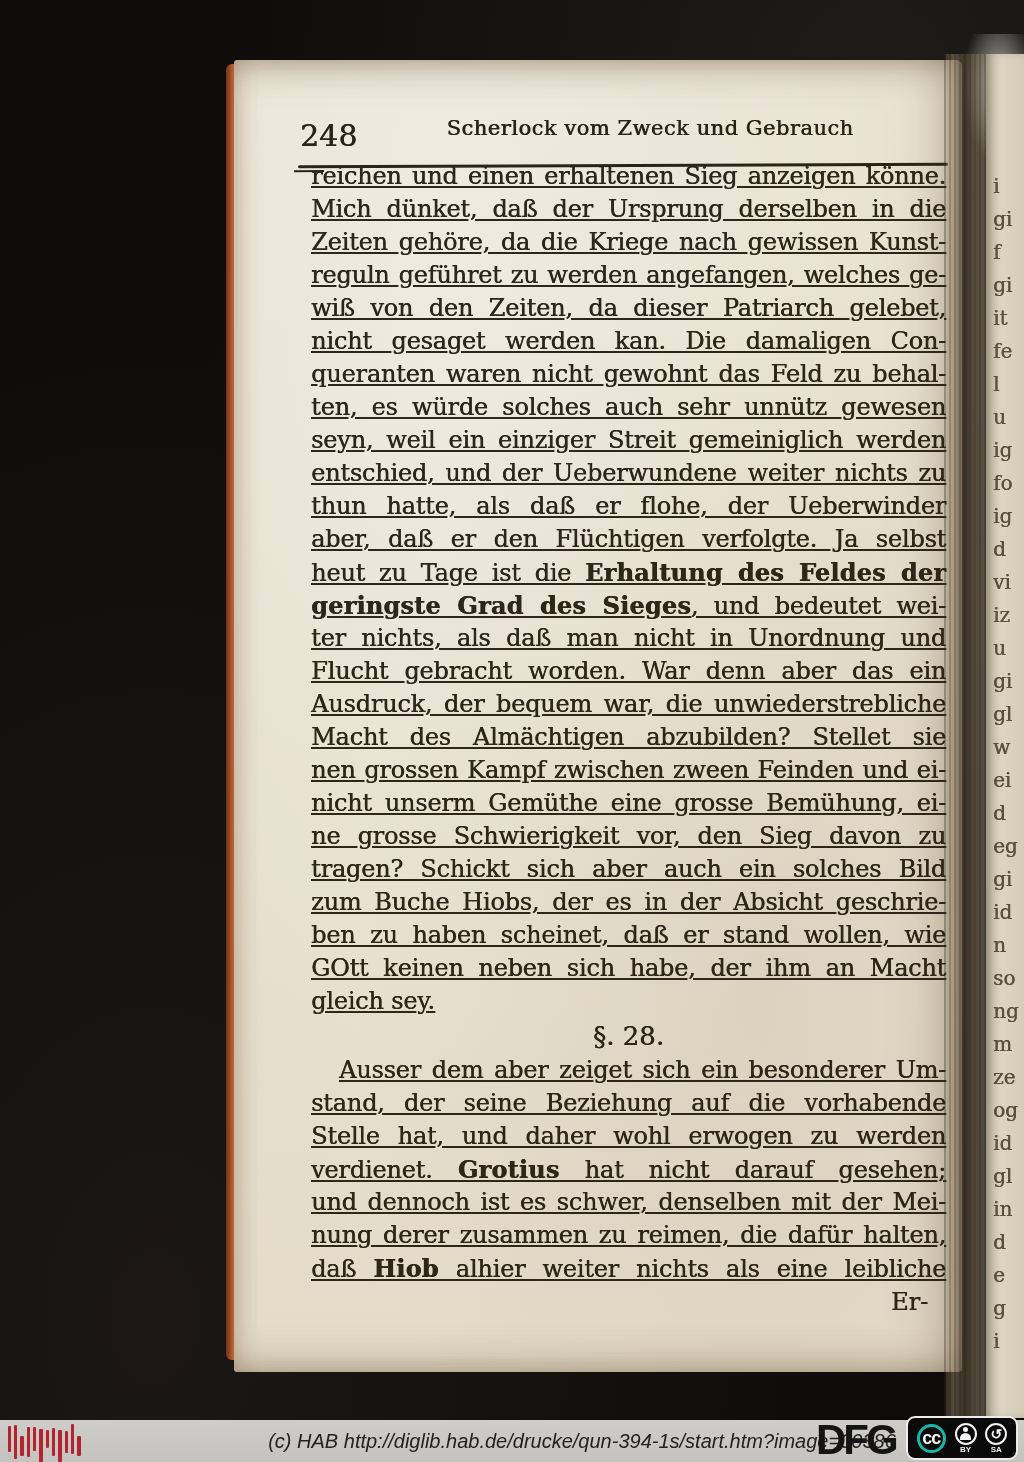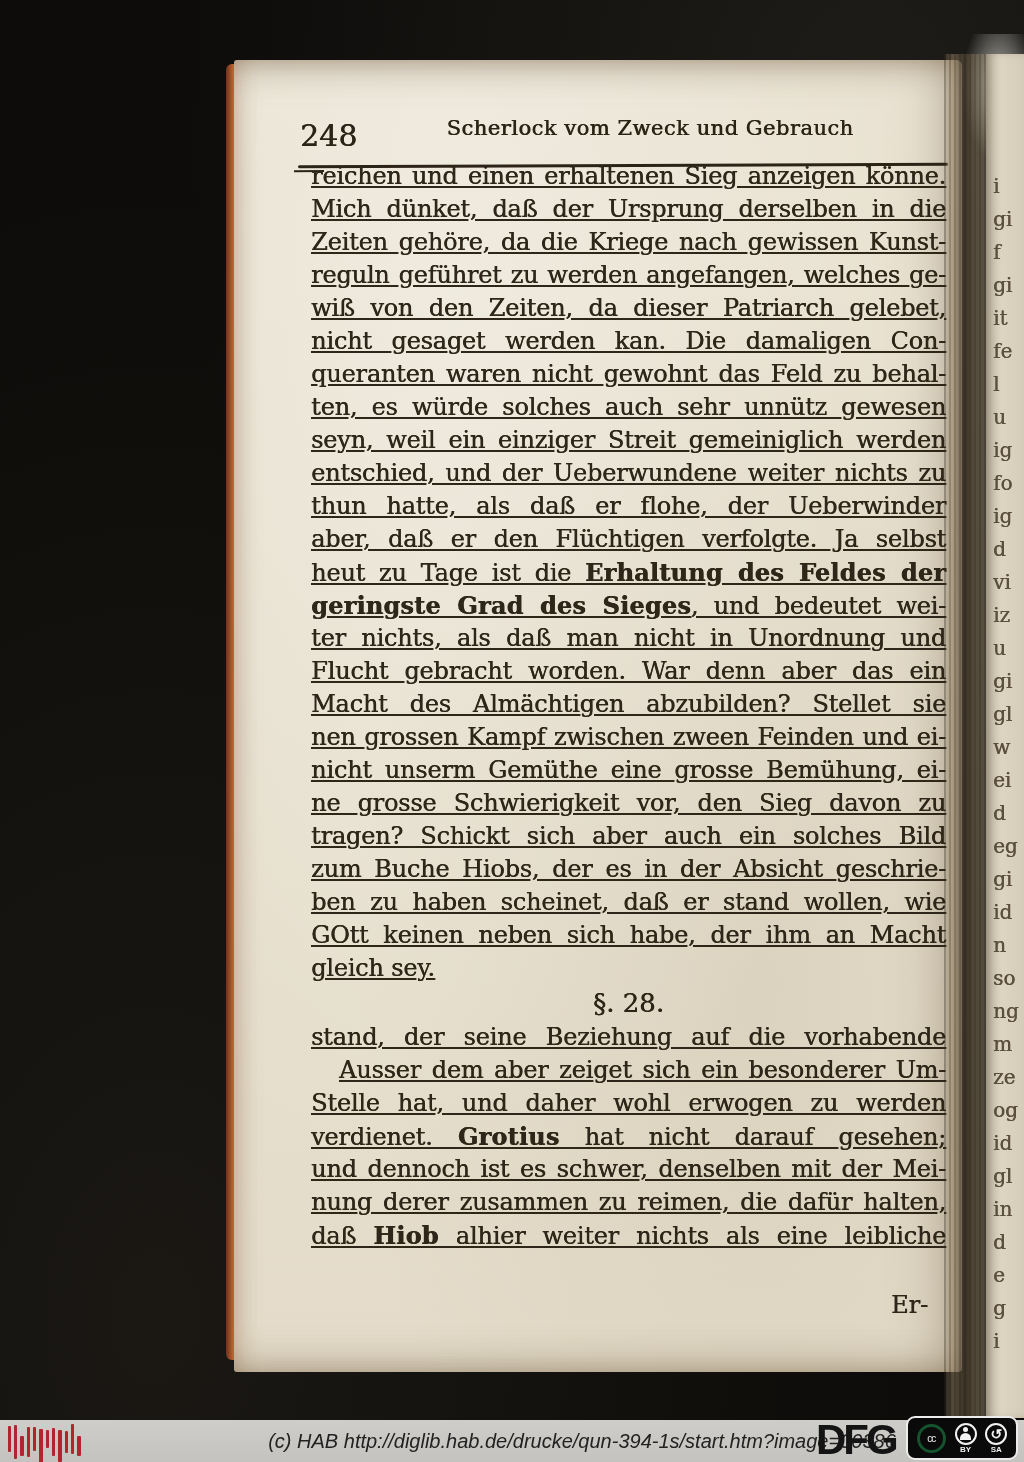--- a/index.html
+++ b/index.html
@@ -43,21 +43,21 @@
   .body-col{position:absolute;left:77px;top:100px;width:635px;color:#2e2719;}
   .bline{height:33px;line-height:33px;font-size:24px;letter-spacing:-.2px;
     text-align:justify;text-align-last:justify;white-space:nowrap;
     text-shadow:.45px 0 0 currentColor;text-decoration:underline;}
   .bline.noj{text-align-last:left;}
   .bline.ind{padding-left:28px;}
   .bline .em{font-weight:bold;letter-spacing:.2px;text-shadow:.6px 0 0 currentColor;margin-top:8px;}
   .section-heading{height:36px;line-height:36px;text-align:center;font-size:26px;
     color:#2c2517;text-shadow:.5px 0 0 currentColor;}
   .catchword{height:34px;line-height:34px;text-align:right;padding-right:18px;
-    font-size:24px;color:#2e2719;text-shadow:.5px 0 0 currentColor;margin-top:36px;}
+    font-size:24px;color:#2e2719;text-shadow:.5px 0 0 currentColor;}
 
   
   .gutter-crease{position:absolute;left:944px;top:54px;width:44px;height:1364px;
     background:
       linear-gradient(90deg, rgba(233,226,210,0) 0%, rgba(150,130,100,.40) 20%,
         rgba(66,55,42,.68) 48%, rgba(120,105,82,.50) 68%, rgba(185,170,140,.28) 100%),
       repeating-linear-gradient(90deg, rgba(40,32,22,.32) 0 2px, rgba(165,150,120,.18) 2px 5px);}
   .sliver{position:absolute;left:986px;top:54px;width:38px;height:1364px;
     background:linear-gradient(90deg,#cfc6b2,#ddd5c2 40%,#d5ccb8);
     box-shadow:inset 8px 0 12px -6px rgba(60,48,34,.55);}
@@ -79,23 +79,23 @@
   .barcode span:nth-child(odd){transform:translateY(-3px);}
   .barcode span:nth-child(3n){transform:translateY(4px);width:4px;}
 
   .dfg{position:absolute;left:816px;top:1417px;font-family:"Liberation Sans",sans-serif;
     font-weight:bold;font-size:42px;line-height:46px;color:#141414;letter-spacing:-3px;text-align:center;}
 
   .cc-badge{position:absolute;left:906px;top:1416px;width:112px;height:44px;
     background:#0a0a0a;border:2px solid #ececec;border-radius:9px;
     display:flex;align-items:center;justify-content:space-evenly;
     font-family:"Liberation Sans",sans-serif;color:#f2f2f2;}
-  .cc-circle{width:29px;height:29px;border:3px solid #14532d;border-radius:50%;
+  .cc-circle{width:29px;height:29px;border:3px solid #14b8a6;border-radius:50%;
     display:flex;align-items:center;justify-content:center;
-    font-weight:normal;font-size:10px;letter-spacing:-1px;}
+    font-weight:bold;font-size:18px;letter-spacing:-1px;}
   .mini{display:flex;flex-direction:column;align-items:center;gap:1px;}
   .mini .ring{width:22px;height:22px;border:2px solid #f2f2f2;border-radius:50%;
     display:flex;flex-direction:column;align-items:center;justify-content:center;}
   .mini .lbl{font-size:8px;font-weight:bold;line-height:8px;}
   .person-head{width:5px;height:5px;border-radius:50%;background:#f2f2f2;margin-bottom:1px;}
   .person-body{width:11px;height:7px;border-radius:6px 6px 0 0;background:#f2f2f2;}
   .sa-glyph{font-size:14px;line-height:14px;font-weight:bold;}
 </style>
 </head>
 <body>
@@ -120,34 +120,35 @@
           <div class="bline"><span>queranten waren nicht gewohnt das Feld zu behal-</span></div>
           <div class="bline"><span>ten, es würde solches auch sehr unnütz gewesen</span></div>
           <div class="bline"><span>seyn, weil ein einziger Streit gemeiniglich werden</span></div>
           <div class="bline"><span>entschied, und der Ueberwundene weiter nichts zu</span></div>
           <div class="bline"><span>thun hatte, als daß er flohe, der Ueberwinder</span></div>
           <div class="bline"><span>aber, daß er den Flüchtigen verfolgte.  Ja selbst</span></div>
           <div class="bline"><span>heut zu Tage ist die </span><span class="em">Erhaltung des Feldes der</span></div>
           <div class="bline"><span class="em">geringste Grad des Sieges</span><span>, und bedeutet wei-</span></div>
           <div class="bline"><span>ter nichts, als daß man nicht in Unordnung und</span></div>
           <div class="bline"><span>Flucht gebracht worden.  War denn aber das ein</span></div>
+          <div class="bline"><span>Ausdruck, der bequem war, die unwiederstrebliche</span></div>
           <div class="bline"><span>Macht des Almächtigen abzubilden?  Stellet sie</span></div>
           <div class="bline"><span>nen grossen Kampf zwischen zween Feinden und ei-</span></div>
           <div class="bline"><span>nicht unserm Gemüthe eine grosse Bemühung, ei-</span></div>
           <div class="bline"><span>ne grosse Schwierigkeit vor, den Sieg davon zu</span></div>
           <div class="bline"><span>tragen?  Schickt sich aber auch ein solches Bild</span></div>
           <div class="bline"><span>zum Buche Hiobs, der es in der Absicht geschrie-</span></div>
           <div class="bline"><span>ben zu haben scheinet, daß er stand wollen, wie</span></div>
           <div class="bline"><span>GOtt keinen neben sich habe, der ihm an Macht</span></div>
           <div class="bline noj"><span>gleich sey.</span></div>
         </div>
       <div class="section-heading">§. 28.</div>
       <div id="para2">
+          <div class="bline ind"><span>Ausser dem aber zeiget sich ein besonderer Um-</span></div>
           <div class="bline"><span>stand, der seine Beziehung auf die vorhabende</span></div>
-          <div class="bline ind"><span>Ausser dem aber zeiget sich ein besonderer Um-</span></div>
           <div class="bline"><span>Stelle hat, und daher wohl erwogen zu werden</span></div>
           <div class="bline"><span>verdienet.  </span><span class="em">Grotius</span><span> hat nicht darauf gesehen;</span></div>
           <div class="bline"><span>und dennoch ist es schwer, denselben mit der Mei-</span></div>
           <div class="bline"><span>nung derer zusammen zu reimen, die dafür halten,</span></div>
           <div class="bline"><span>daß </span><span class="em">Hiob</span><span> alhier weiter nichts als eine leibliche</span></div>
         </div>
       <div class="catchword">Er-</div>
     </div>
   </div>
 

